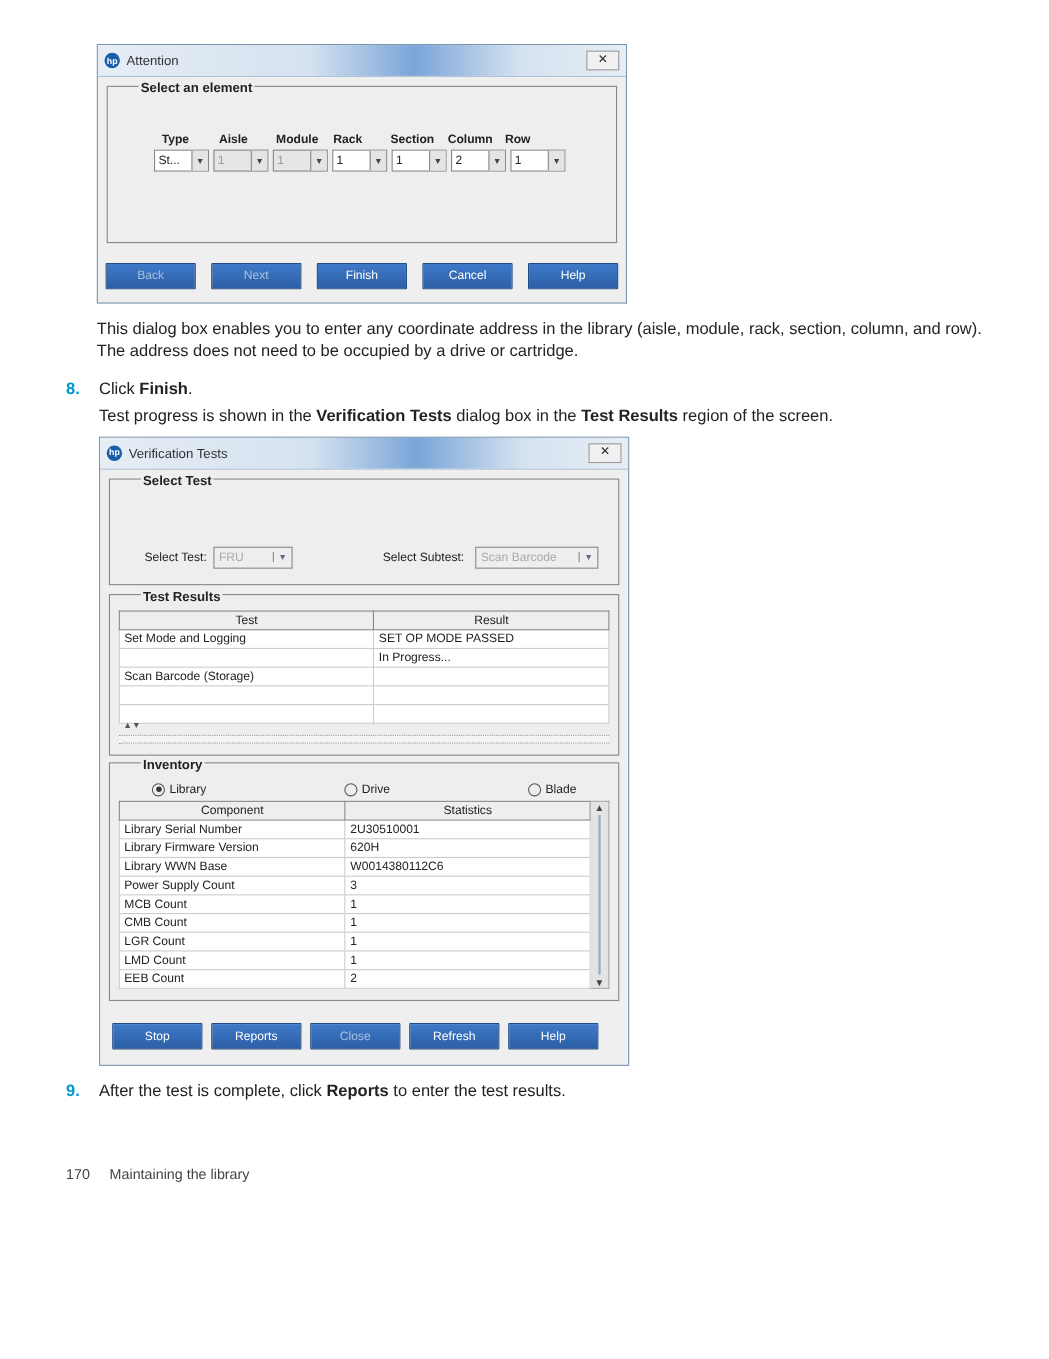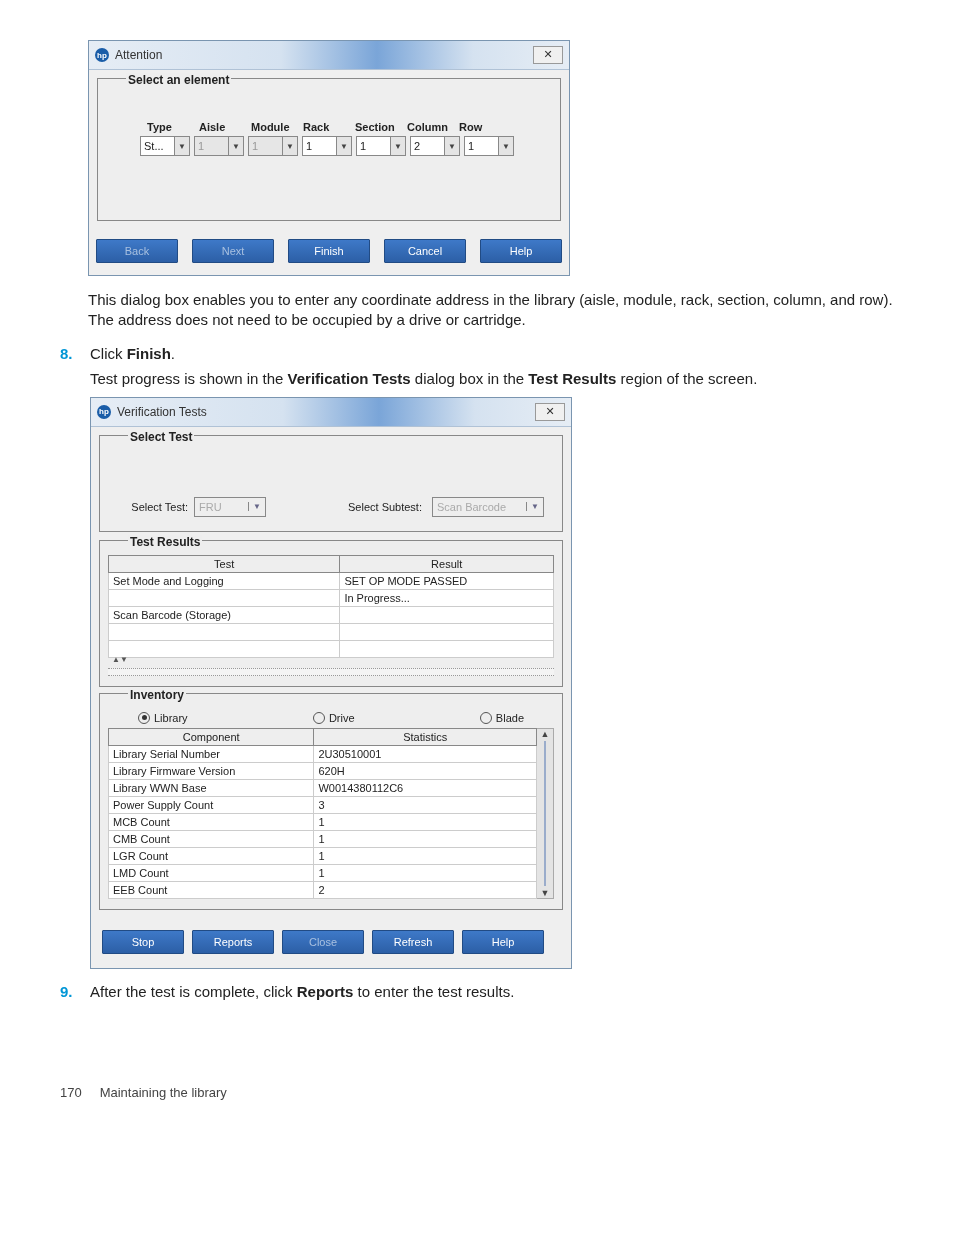--- a/index.html
+++ b/index.html
@@ -95,21 +95,21 @@
   .split-row td { height:8px; padding:0; }
   
   .inv-radios { display:flex; align-items:center; font-size:11px; padding:4px 30px; justify-content:space-between; }
   .inv-radios label { display:flex; align-items:center; gap:4px; }
   .radio { width:10px; height:10px; border:1px solid #555; border-radius:50%; display:inline-flex; align-items:center; justify-content:center; }
   .radio.sel::after { content:""; width:5px; height:5px; background:#333; border-radius:50%; }
   .inv-table-wrap { display:flex; }
   .scroll-col { width:16px; background:#e4e4e4; border:1px solid #aaa; border-left:none; display:flex; flex-direction:column; justify-content:space-between; align-items:center; font-size:9px; color:#444; }
   .scroll-col .thumb { flex:1; margin:2px 2px; background:#cfd7e4; border:1px solid #9aaccb; }
   .footer-row { display:flex; justify-content:center; gap:8px; padding:12px 16px 14px 0; }
-  .page-footer { margin-top:85px; font-size:13px; color:#444; font-family:"Segoe UI", Arial, sans-serif; }
+  .page-footer { margin-top:60px; font-size:13px; color:#444; font-family:"Segoe UI", Arial, sans-serif; }
   .page-footer .pn { display:inline-block; width:36px; }
   .attention-dlg { width:480px; margin-left:28px; }
   .sep-dots { height:6px; border-top:1px dotted #999; border-bottom:1px dotted #999; margin-top:4px; background:#f4f4f4;}
   .arrow-pair { font-size:8px; color:#555; margin:-3px 0 2px 4px;}
 </style>
 </head>
 <body>
 
 <div class="dialog attention-dlg">
   <div class="titlebar">

